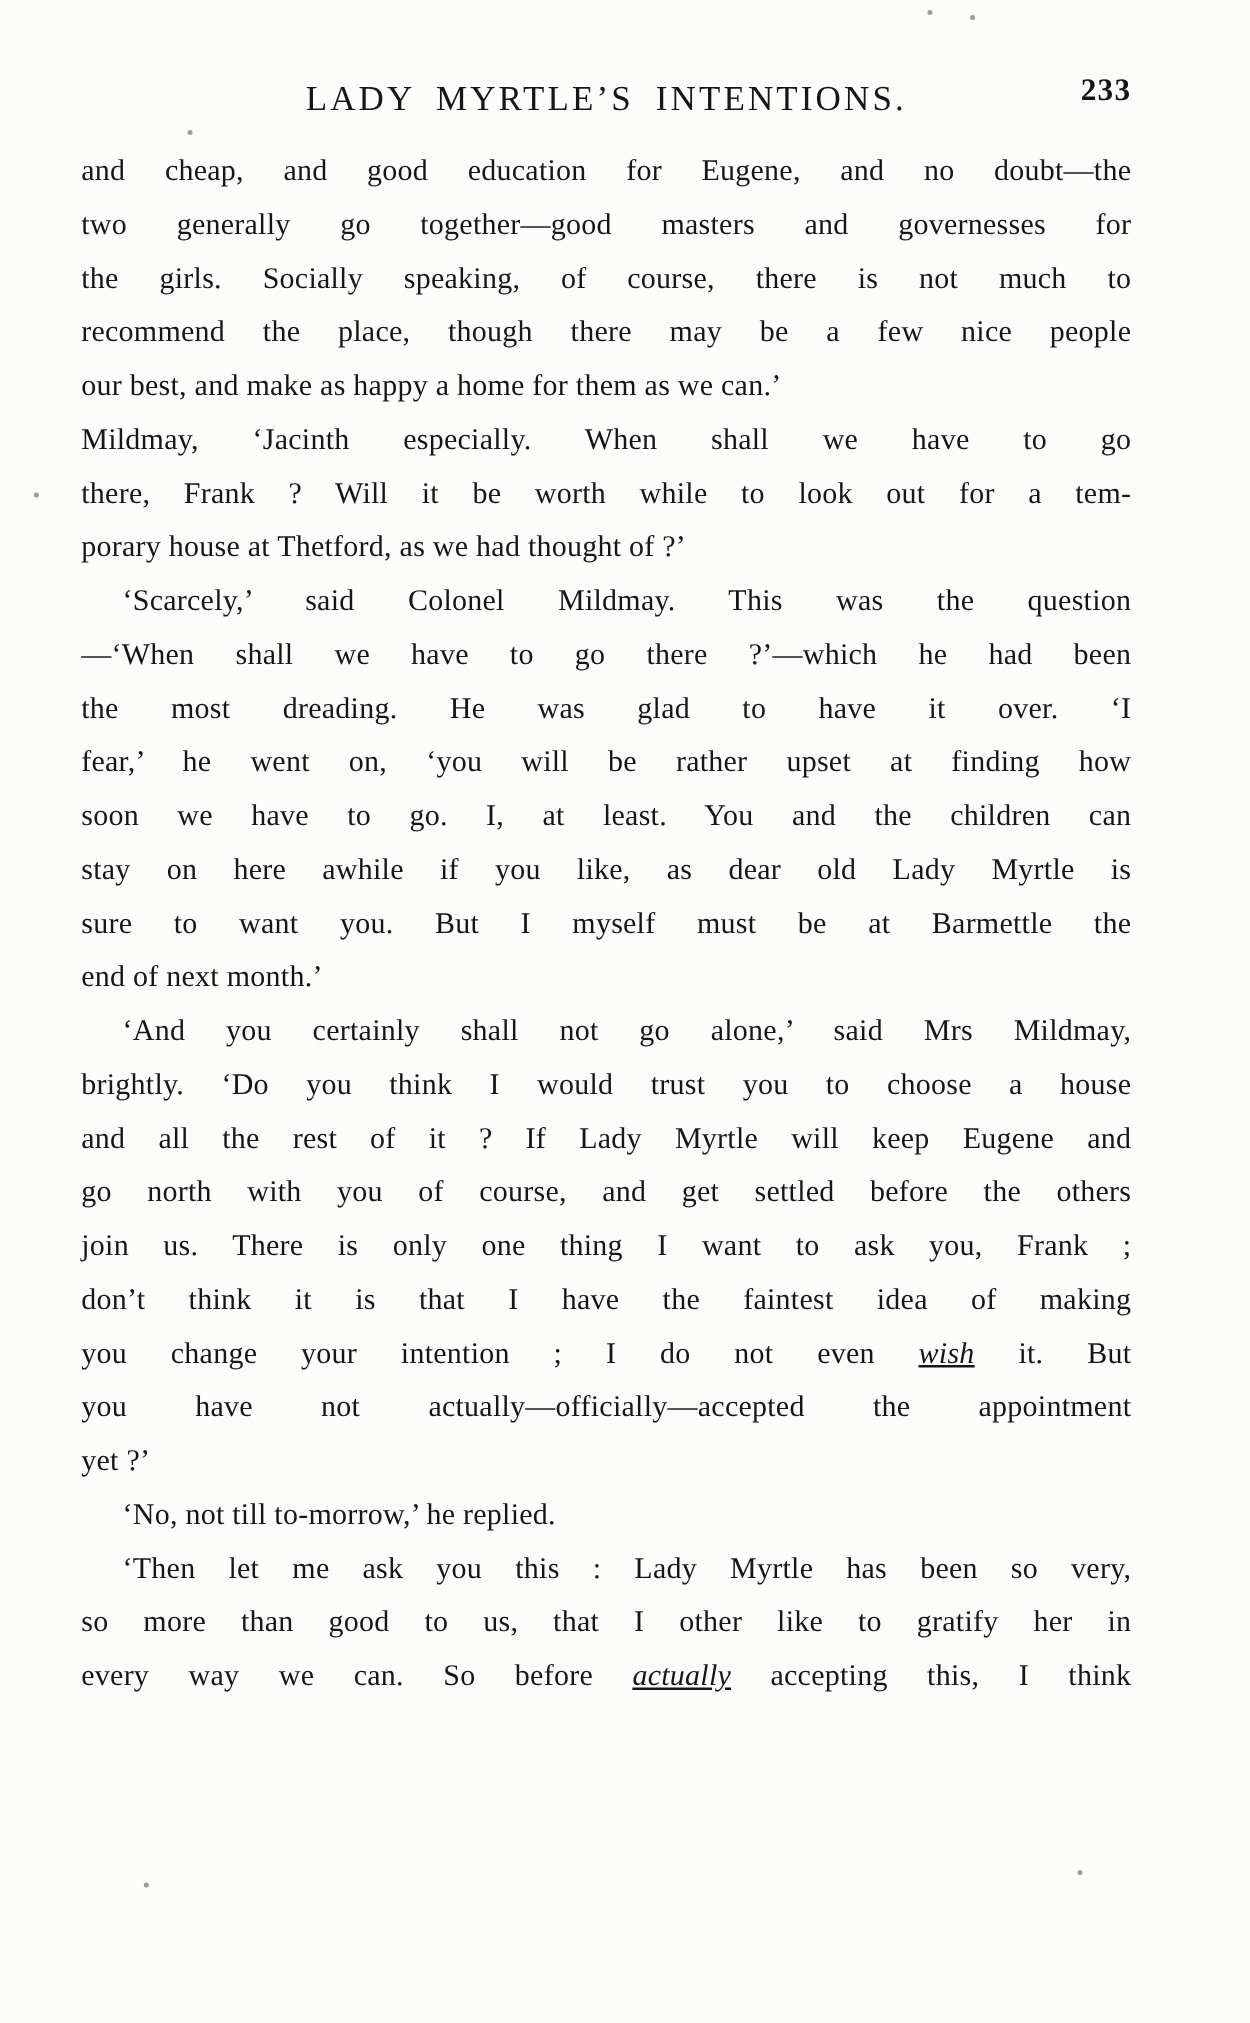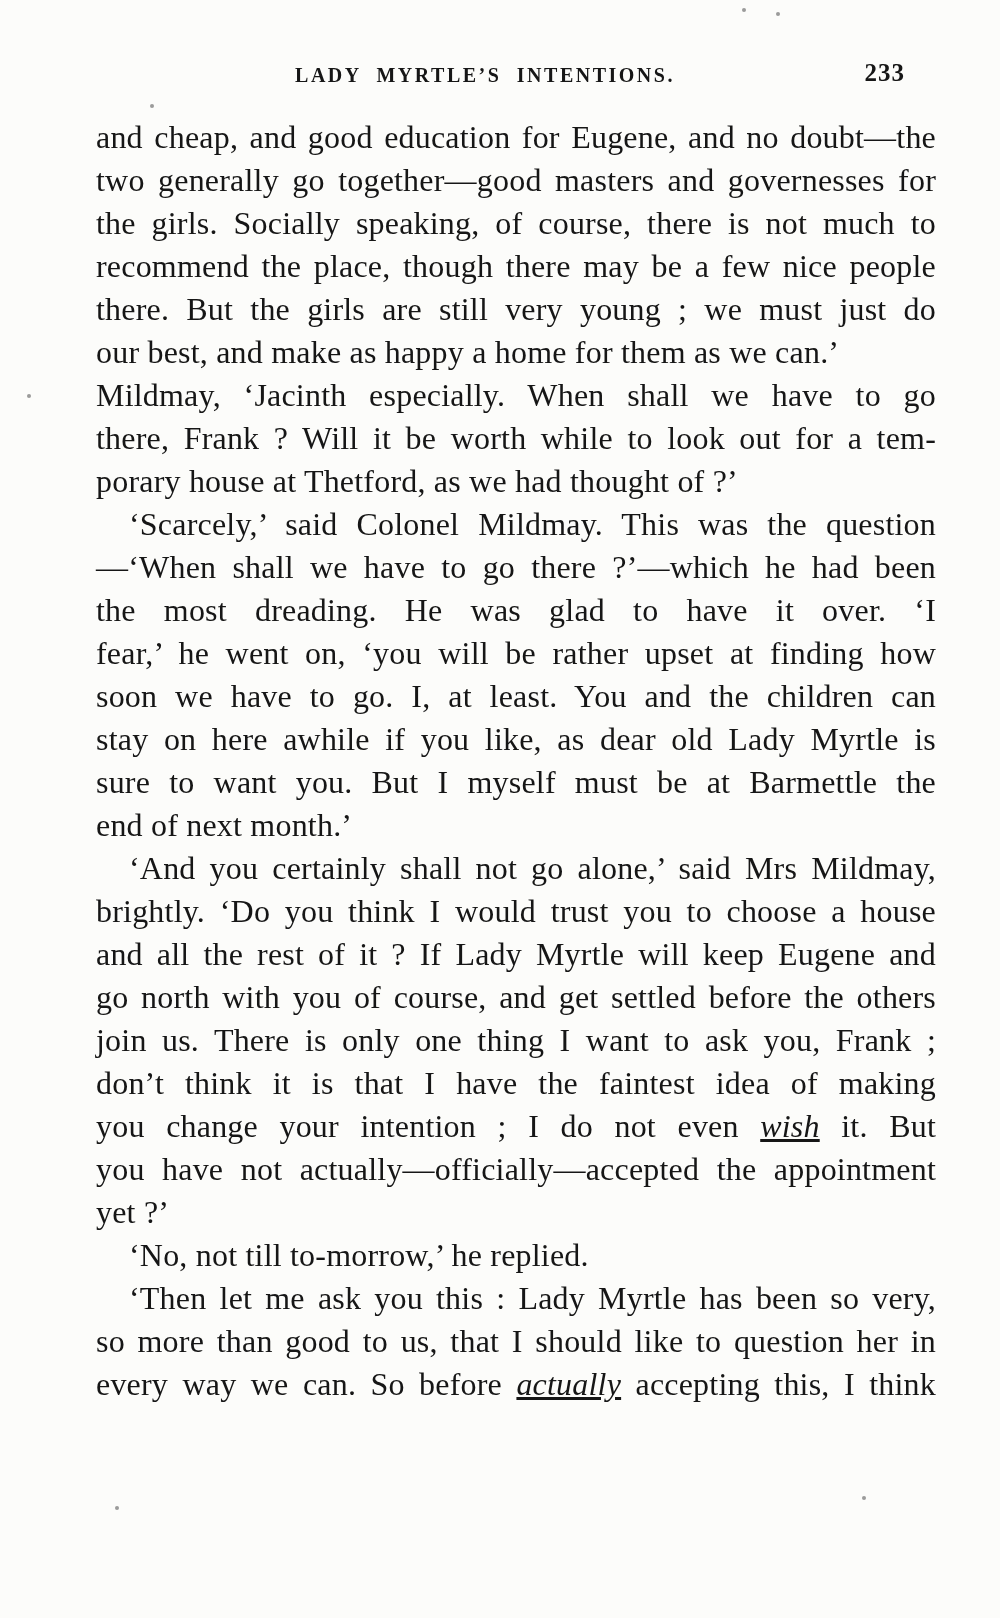--- a/index.html
+++ b/index.html
@@ -16,43 +16,42 @@
     overflow: hidden;
   }
   .page-header {
     position: absolute;
     top: 64px;
     left: 65px;
     width: 840px;
   }
   .header-title {
     text-align: center;
-    font-size: 20px;
-    font-weight: bold;
+    font-size: 28px;
+    font-weight: normal;
     letter-spacing: 2.5px;
     word-spacing: 8px;
   }
   .page-number {
     position: absolute;
     right: 0;
     top: -5px;
     font-size: 25px;
     font-weight: bold;
     letter-spacing: 1px;
     font-family: Liberation Serif, serif;
   }
   .page-body {
     position: absolute;
     top: 116px;
     left: 65px;
     width: 840px;
-    font-size: 32px;
+    font-size: 24px;
     line-height: 43px;
     letter-spacing: 0.2px;
-    margin-left: 31px;
   }
   .para { margin: 0; }
   .line {
     text-align: justify;
     text-align-last: justify;
   }
   .line.natural {
     text-align-last: left;
   }
   .line.first-indent {
@@ -75,21 +74,20 @@
   <div class="header-title">LADY MYRTLE’S INTENTIONS.</div>
   <div class="page-number">233</div>
 </div>
 
 <div class="page-body">
     <div class="para">
       <div class="line"><span>and cheap, and good education for Eugene, and no doubt—the</span></div>
       <div class="line"><span>two generally go together—good masters and governesses for</span></div>
       <div class="line"><span>the girls.  Socially speaking, of course, there is not much to</span></div>
       <div class="line"><span>recommend the place, though there may be a few nice people</span></div>
-      <div class="line"><span>there.  But the girls are still very young ; we must just do</span></div>
       <div class="line natural"><span>our best, and make as happy a home for them as we can.’</span></div>
     </div>
     <div class="para">
       <div class="line"><span>Mildmay, ‘Jacinth especially.  When shall we have to go</span></div>
       <div class="line"><span>there, Frank ?  Will it be worth while to look out for a tem-</span></div>
       <div class="line natural"><span>porary house at Thetford, as we had thought of ?’</span></div>
     </div>
     <div class="para">
       <div class="line first-indent"><span>‘Scarcely,’ said Colonel Mildmay.  This was the question</span></div>
       <div class="line"><span>—‘When shall we have to go there ?’—which he had been</span></div>
@@ -109,21 +107,21 @@
       <div class="line"><span>don’t think it is that I have the faintest idea of making</span></div>
       <div class="line"><span>you change your intention ; I do not even </span><span class="it">wish</span><span> it.  But</span></div>
       <div class="line"><span>you have not actually—officially—accepted the appointment</span></div>
       <div class="line natural"><span>yet ?’</span></div>
     </div>
     <div class="para">
       <div class="line natural first-indent"><span>‘No, not till to-morrow,’ he replied.</span></div>
     </div>
     <div class="para">
       <div class="line first-indent"><span>‘Then let me ask you this :  Lady Myrtle has been so very,</span></div>
-      <div class="line"><span>so more than good to us, that I should like to question her in</span></div>
+      <div class="line"><span>so more than good to us, that I other like to gratify her in</span></div>
       <div class="line"><span>every way we can.  So before </span><span class="it">actually</span><span> accepting this, I think</span></div>
     </div>
   </div>
 
 <div class="speck" style="left: 742px; top: 8px;"></div>
 <div class="speck" style="left: 776px; top: 12px;"></div>
 <div class="speck" style="left: 150px; top: 104px;"></div>
 <div class="speck" style="left: 27px; top: 394px;"></div>
 <div class="speck" style="left: 115px; top: 1506px;"></div>
 <div class="speck" style="left: 862px; top: 1496px;"></div>

